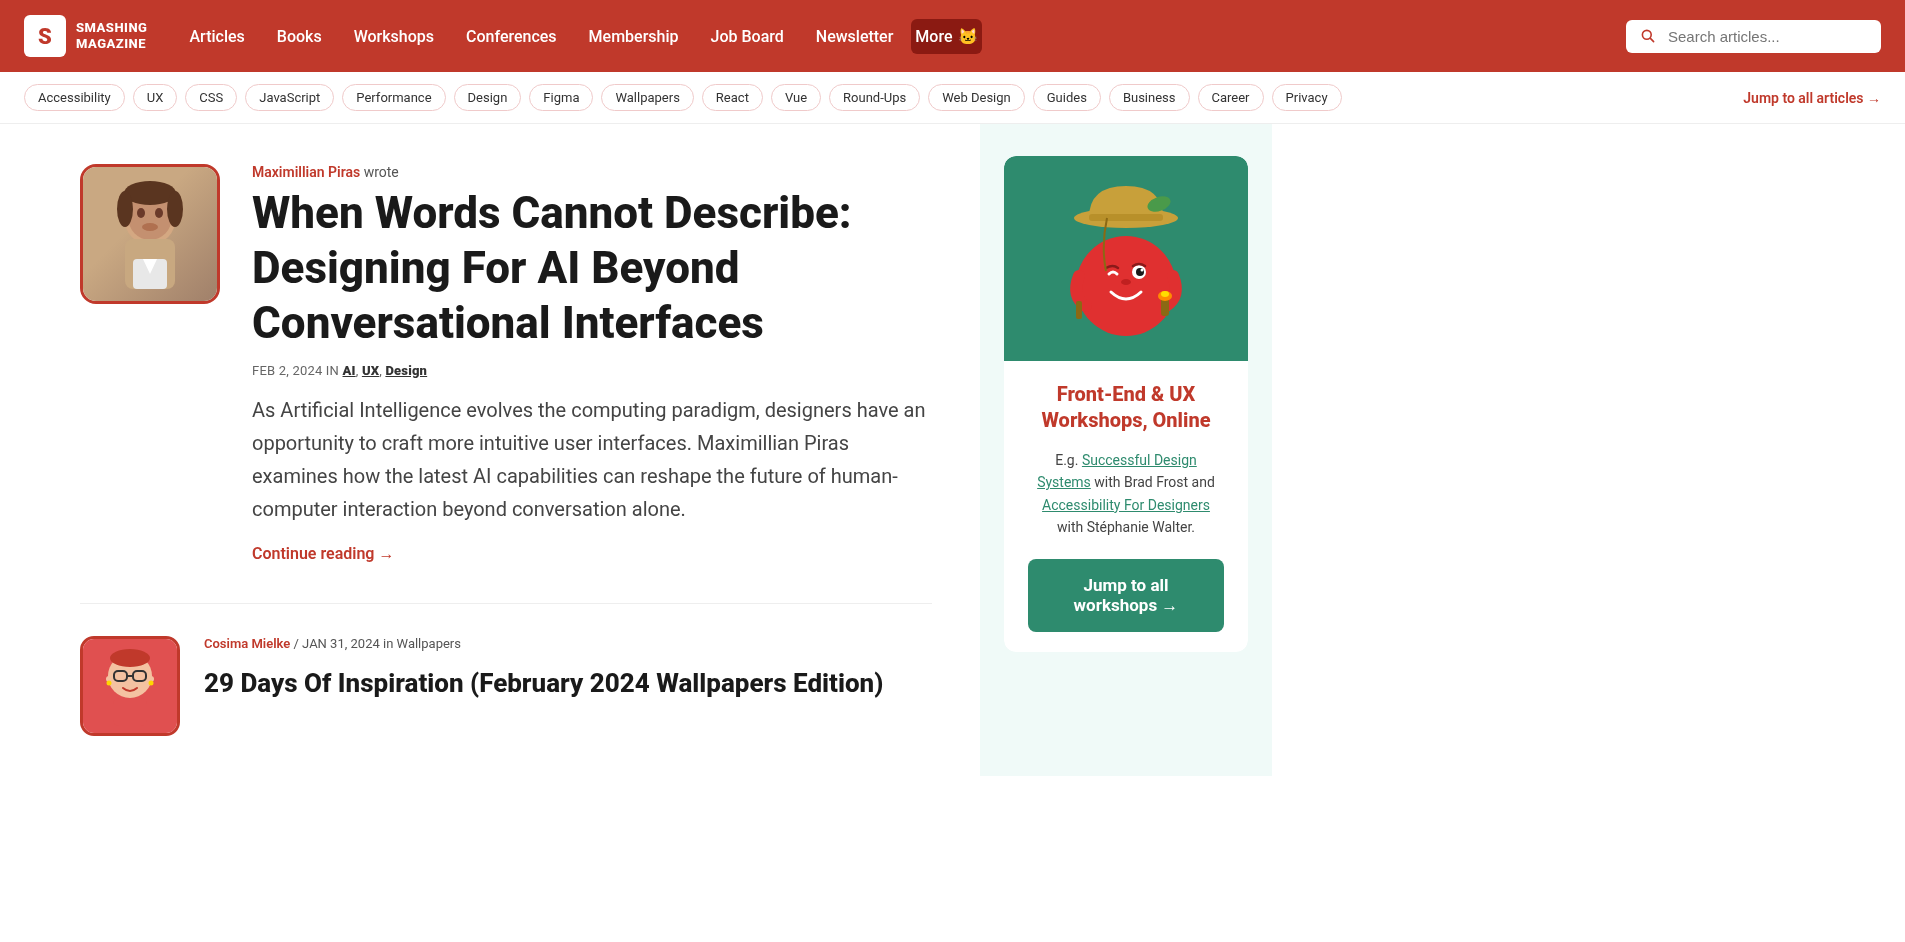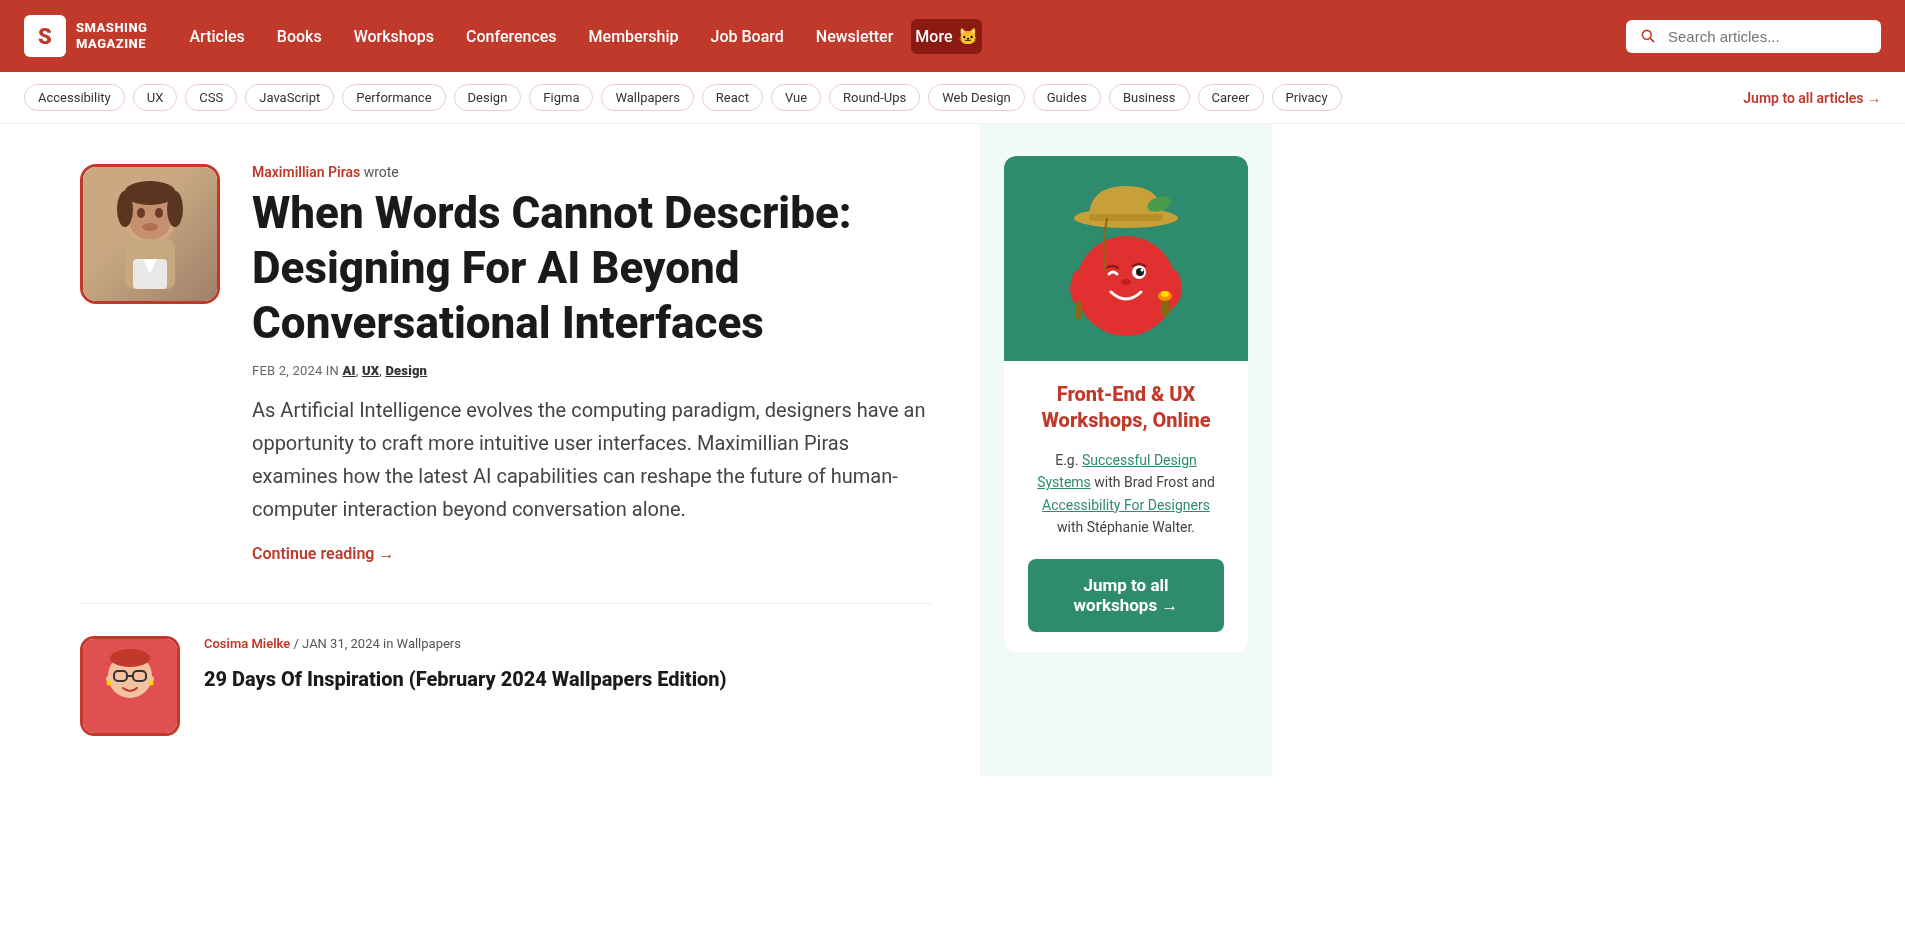--- a/index.html
+++ b/index.html
@@ -202,21 +202,21 @@
     }
     .article-thumb-sm {
       flex-shrink: 0;
       width: 100px;
       height: 100px;
       border-radius: 14px;
       overflow: hidden;
       border: 3px solid #c0392b;
     }
     .article-title-sm {
-      font-size: 20px;
+      font-size: 26px;
       font-weight: 800;
       color: #1a1a1a;
       line-height: 1.25;
       margin-top: 16px;
     }
     .author-line-sm {
       font-size: 13px;
       color: #555;
       margin-bottom: 4px;
     }

